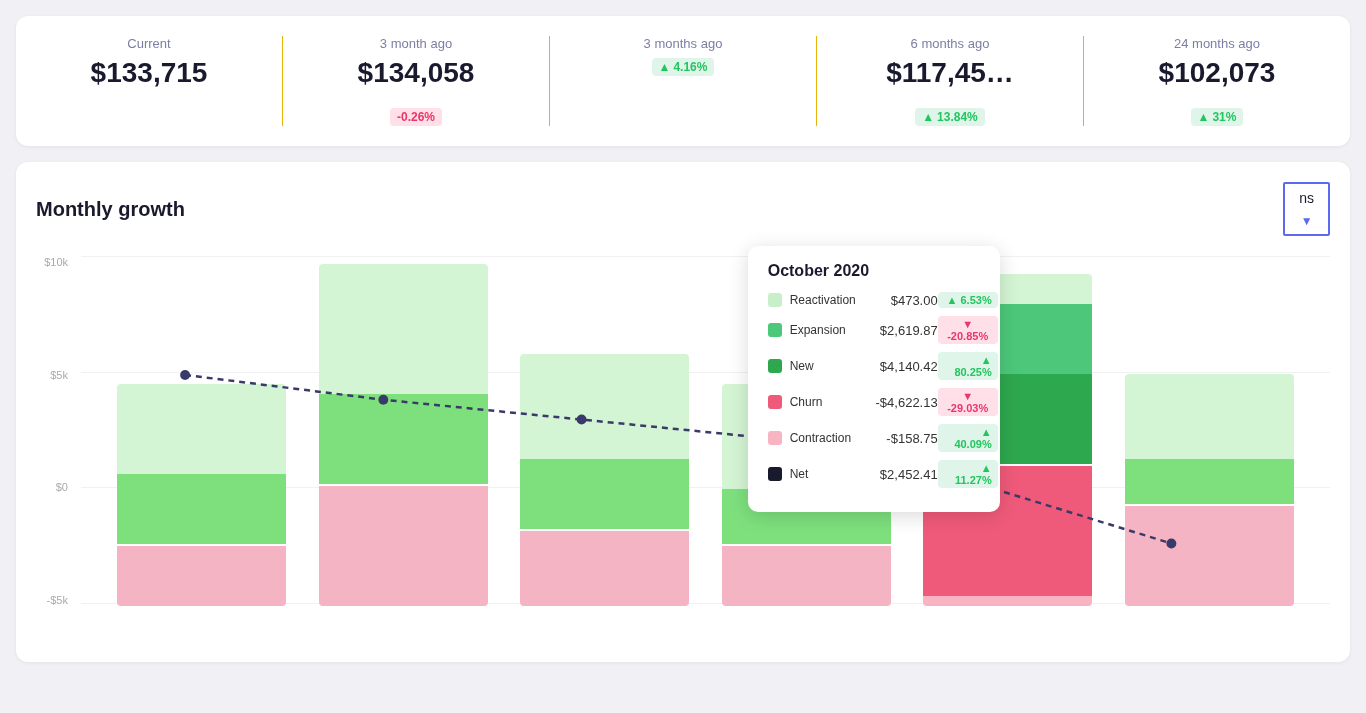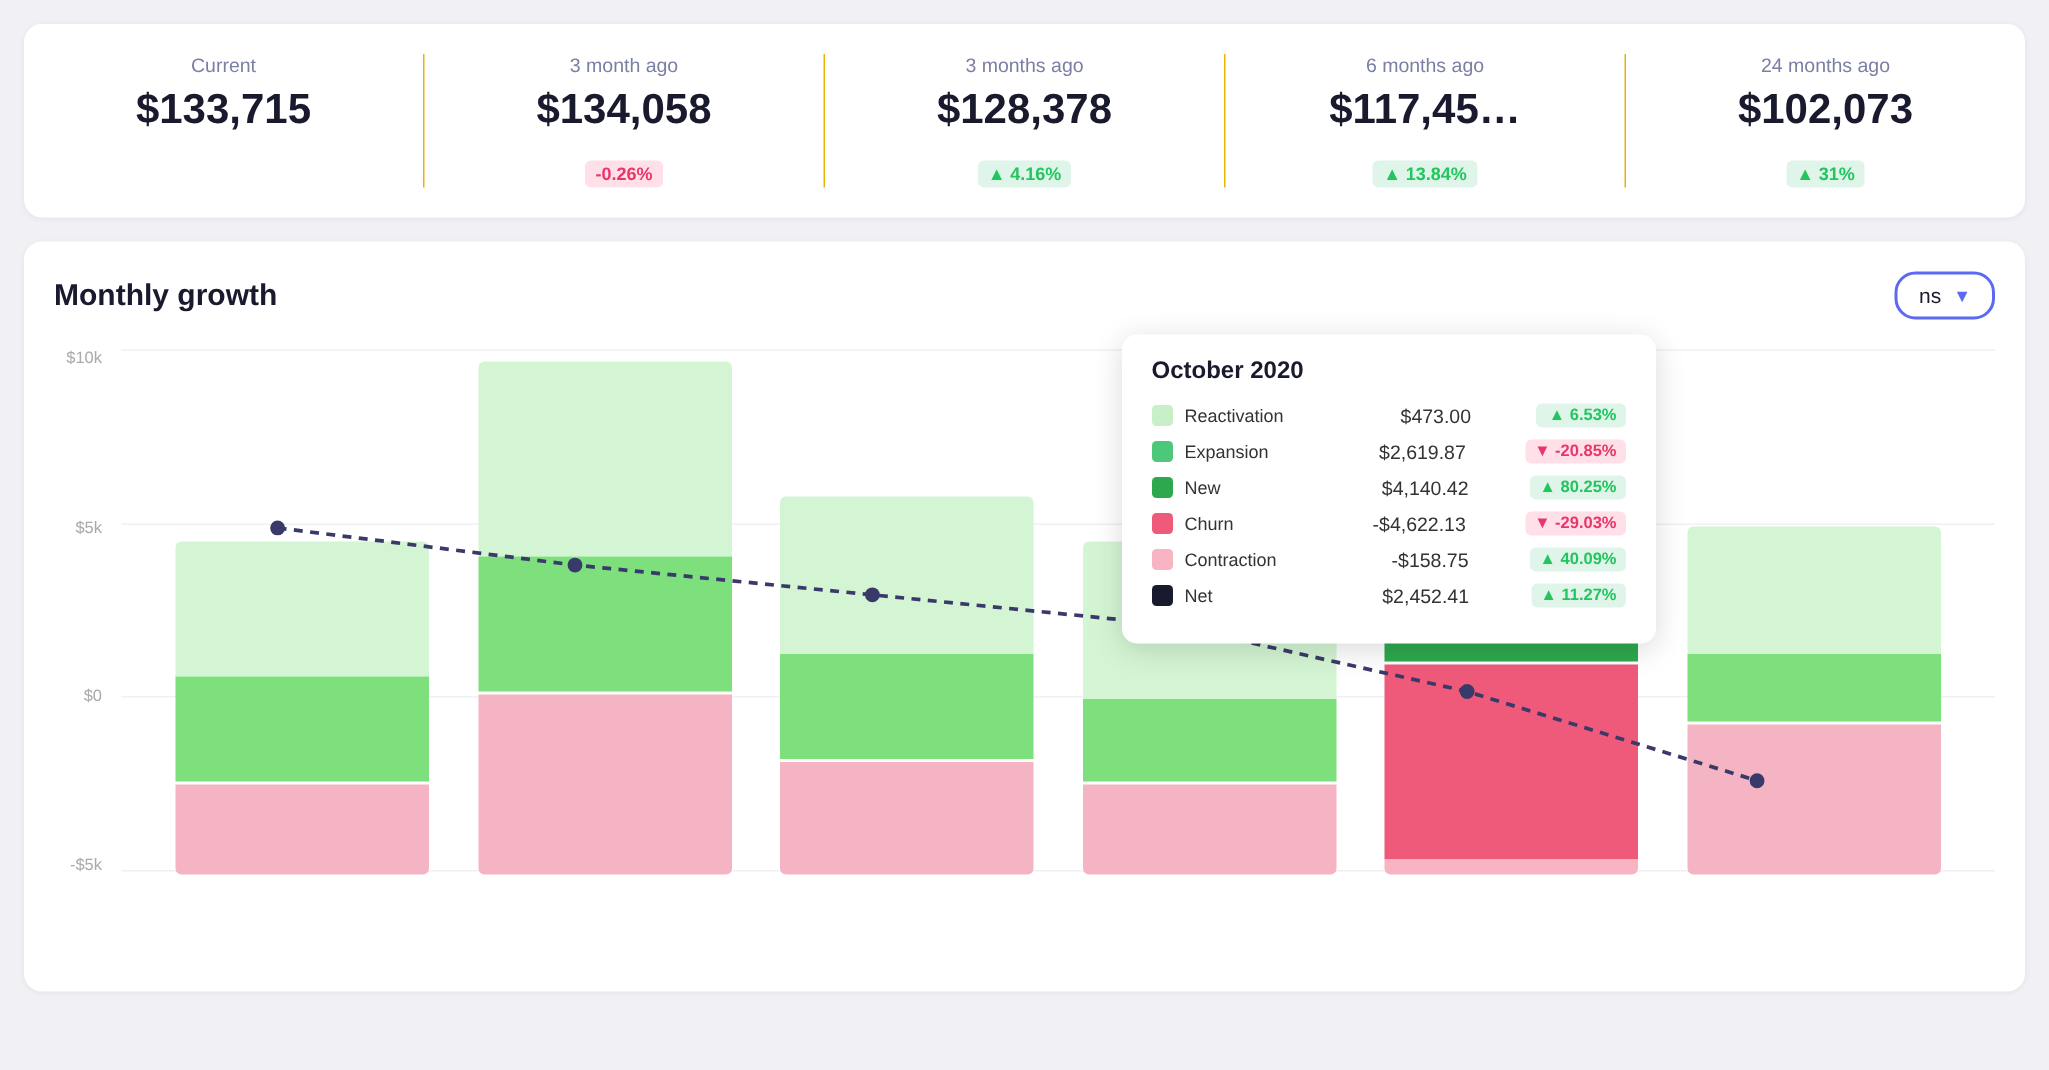--- a/index.html
+++ b/index.html
@@ -66,29 +66,30 @@
       align-items: center;
       margin-bottom: 20px;
     }
     .chart-title {
       font-size: 20px;
       font-weight: 700;
       color: #1a1a2e;
     }
     .dropdown-btn {
       border: 2px solid #5b6af0;
-      border-radius: 14px;
+      border-radius: 2px;
       padding: 6px 14px;
       font-size: 14px;
       color: #1a1a2e;
       background: #fff;
       cursor: pointer;
       display: flex;
       align-items: center;
       gap: 8px;
+      flex-direction: column;
     }
     .dropdown-arrow {
       color: #5b6af0;
       font-size: 12px;
     }
 
     
     .chart-area {
       position: relative;
       height: 380px;
@@ -151,21 +152,21 @@
 
     
     .tooltip {
       position: absolute;
       background: #fff;
       border-radius: 10px;
       box-shadow: 0 4px 20px rgba(0,0,0,0.15);
       padding: 16px 20px;
       top: -10px;
       left: 55%;
-      width: 356px;
+      width: 252px;
       z-index: 10;
     }
     .tooltip-title {
       font-size: 16px;
       font-weight: 700;
       color: #1a1a2e;
       margin-bottom: 12px;
     }
     .tooltip-row {
       display: flex;
@@ -223,21 +224,20 @@
     <div class="metric-label">Current</div>
     <div class="metric-value">$133,715</div>
   </div>
   <div class="metric-item">
     <div class="metric-label">3 month ago</div>
     <div class="metric-value">$134,058</div>
     <span class="badge down">-0.26%</span>
   </div>
   <div class="metric-item">
     <div class="metric-label">3 months ago</div>
-    <div class="metric-value">$128,378</div>
     <span class="badge up">▲ <span>4.16%</span></span>
   </div>
   <div class="metric-item">
     <div class="metric-label">6 months ago</div>
     <div class="metric-value">$117,45…</div>
     <span class="badge up">▲ <span>13.84%</span></span>
   </div>
   <div class="metric-item">
     <div class="metric-label">24 months ago</div>
     <div class="metric-value">$102,073</div>

